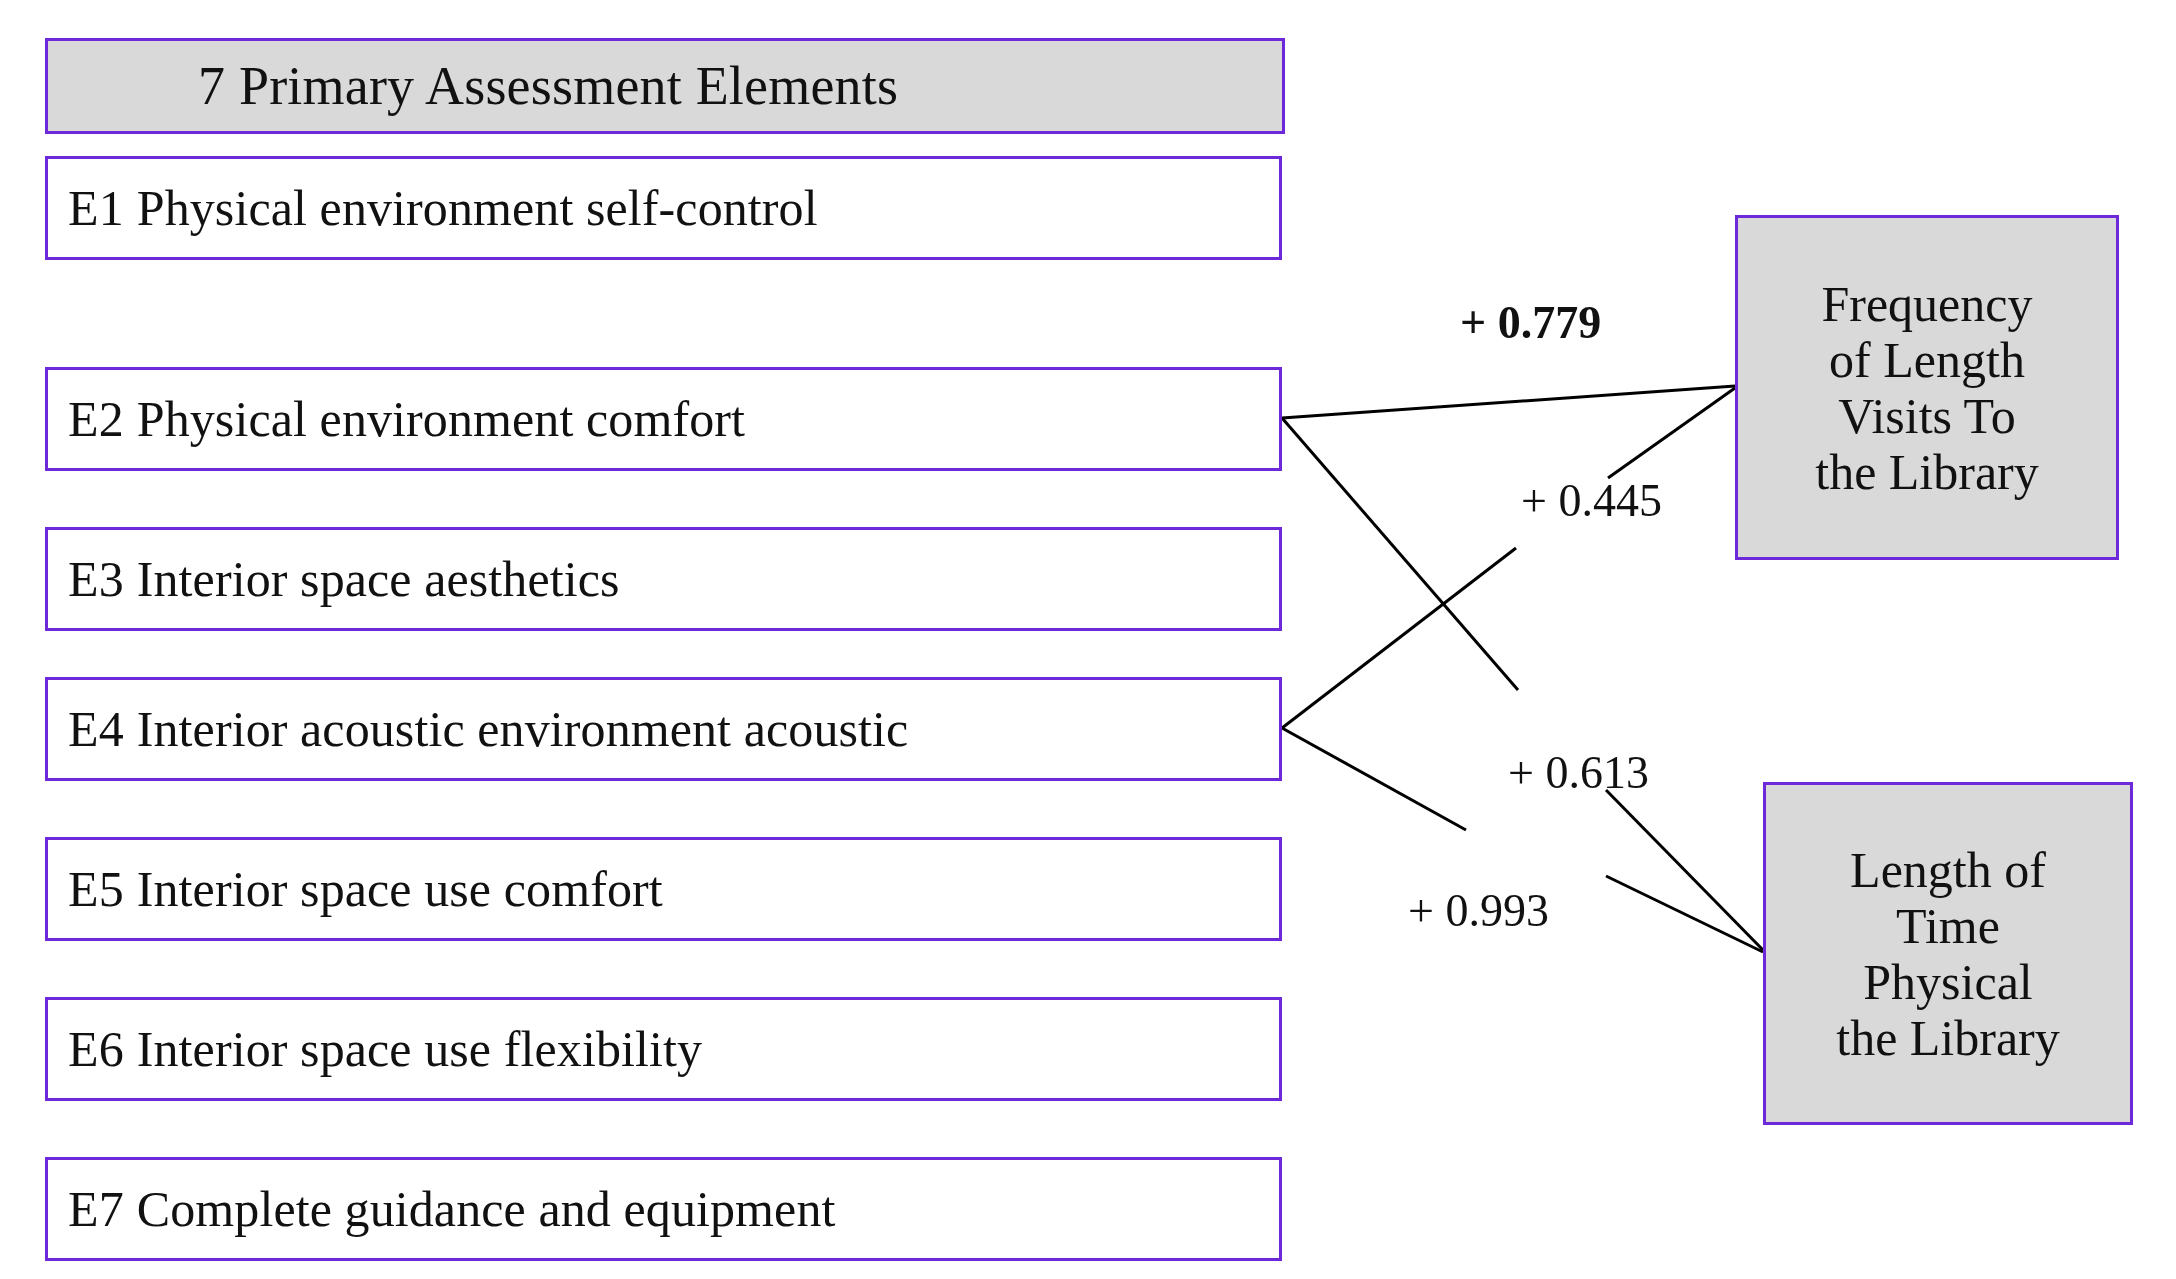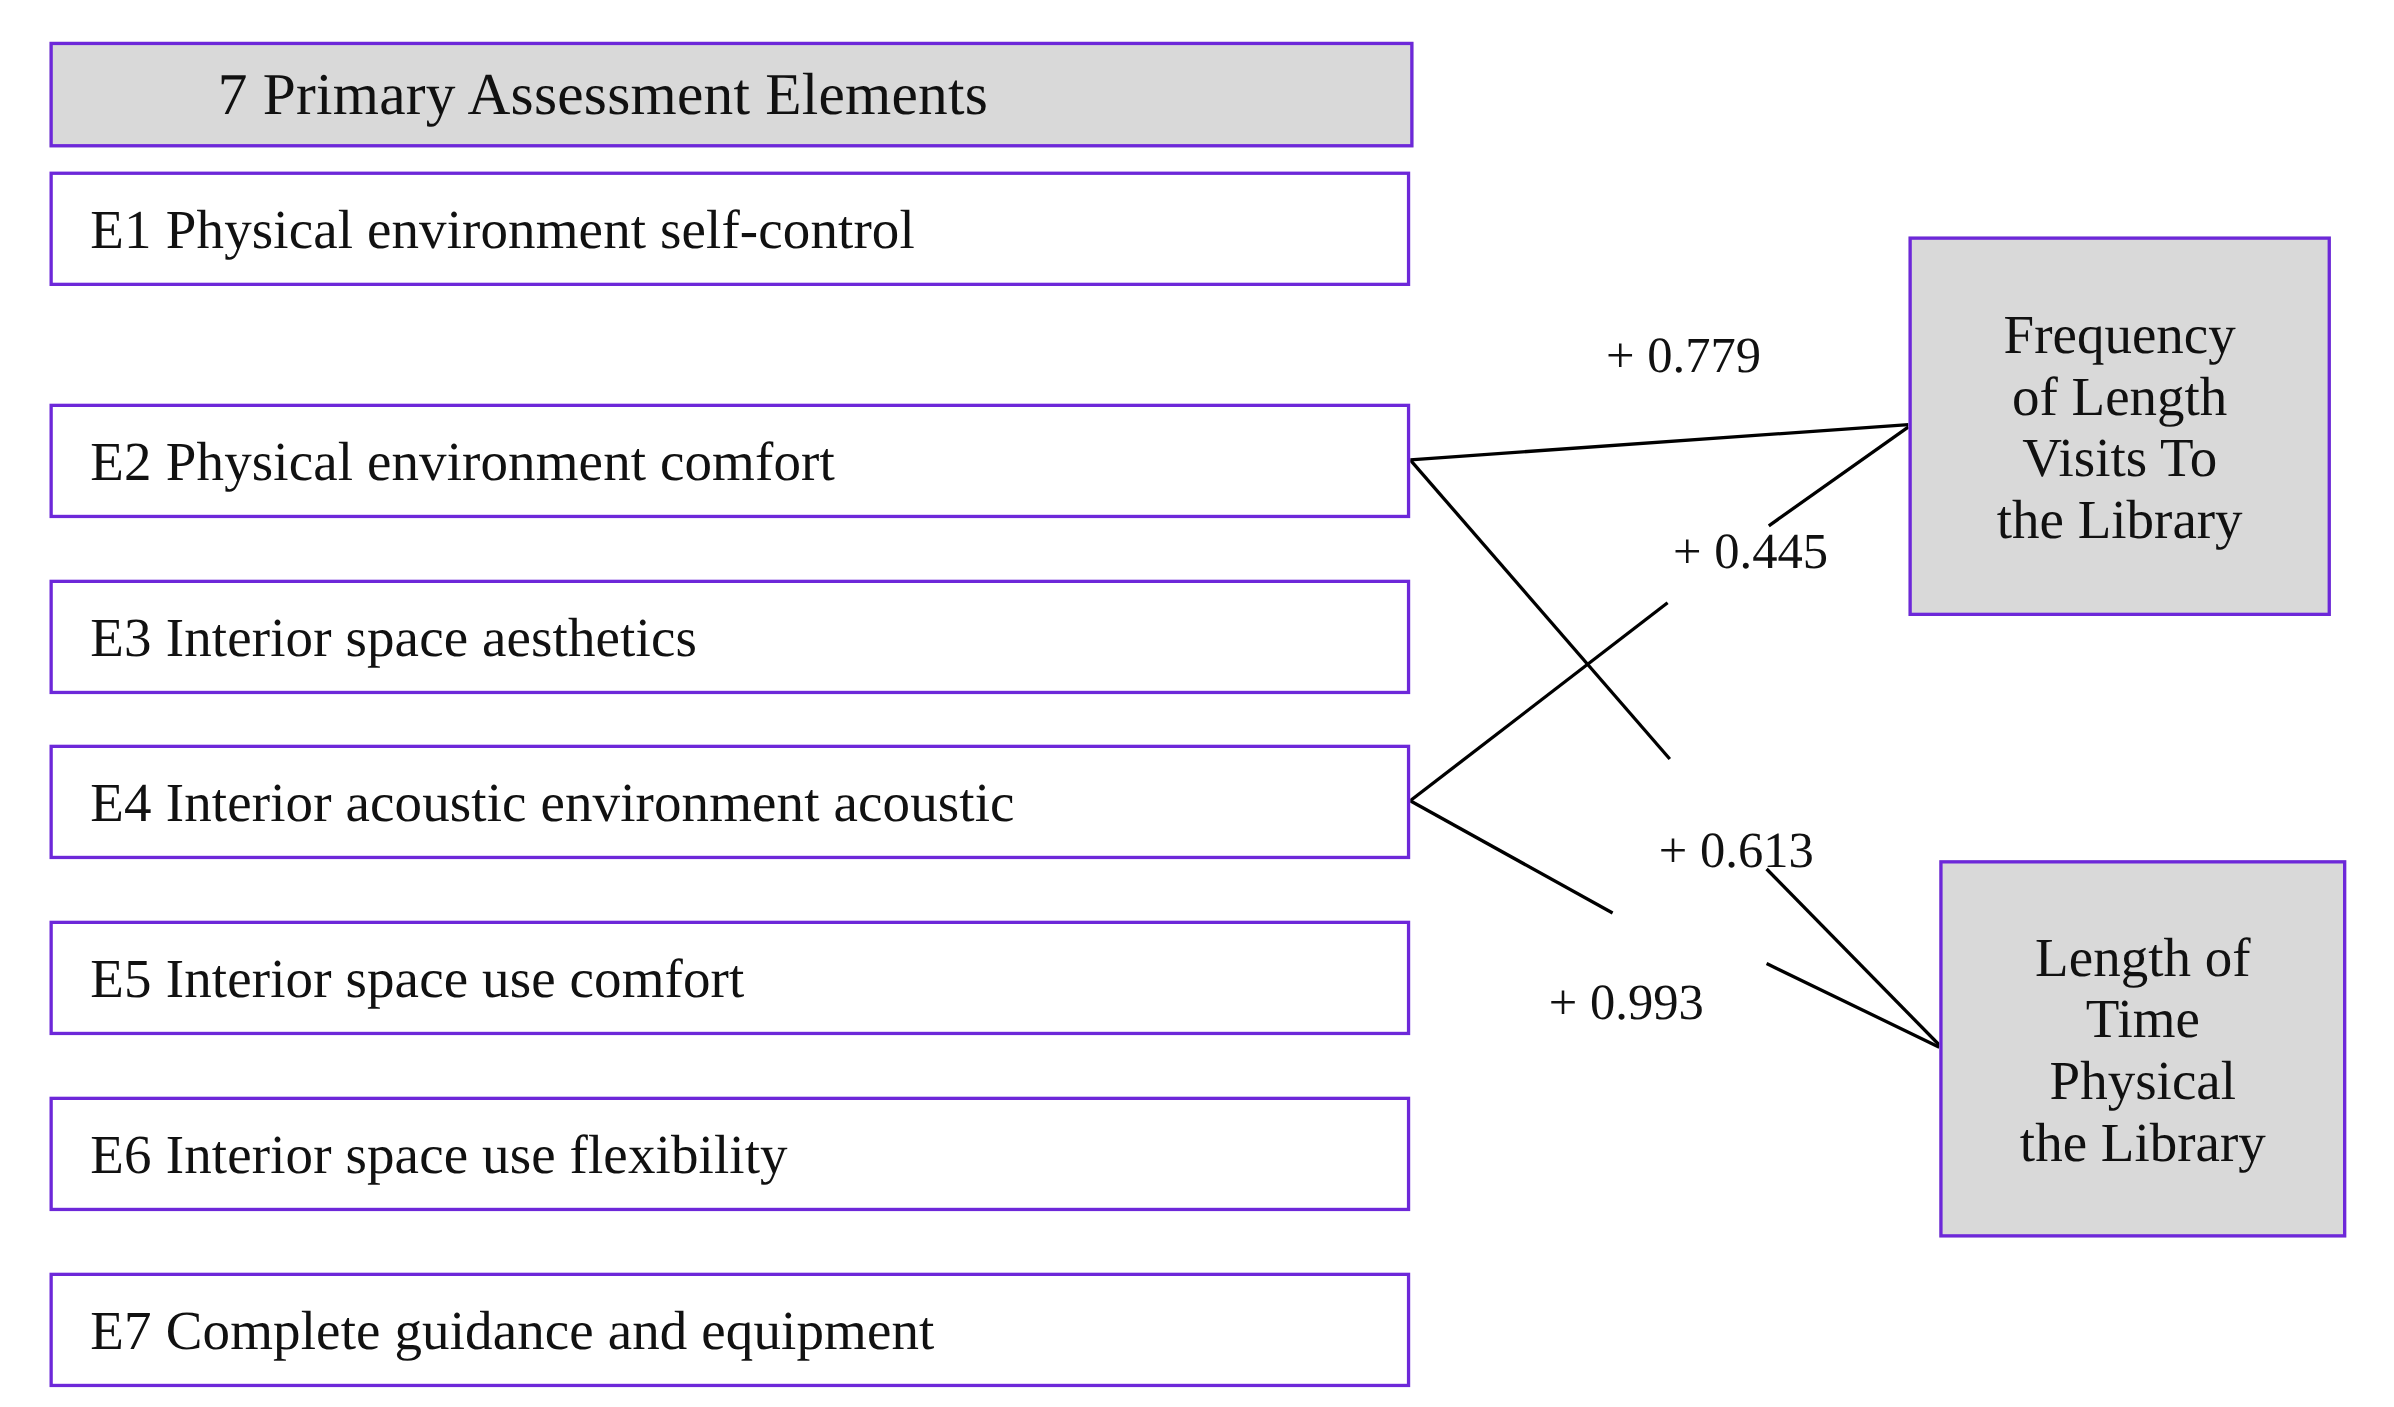--- a/index.html
+++ b/index.html
@@ -33,21 +33,21 @@
     white-space:nowrap;
   }
 
   
   .element-box{
     left:45px;width:1237px;height:104px;
     justify-content:flex-start;
   }
   .element-box .label{
     font-size:50px;line-height:1;color:#111;
-    padding-left:34px;white-space:nowrap;
+    padding-left:20px;white-space:nowrap;
     letter-spacing:.1px;
   }
   .element-box .label .code{margin-right:13px;}
 
   
   .outcome-box{
     flex-direction:column;justify-content:center;align-items:center;
     text-align:center;
     padding:6px 10px;
   }
@@ -56,21 +56,21 @@
   }
   #outcome-frequency{left:1735px;top:215px;width:384px;height:345px;}
   #outcome-length{left:1763px;top:782px;width:370px;height:343px;}
 
   
   .edge-label{
     position:absolute;
     font-size:46px;line-height:1;color:#111;
     white-space:nowrap;
   }
-  #edge-label-0{left:1460px;top:300px;}
+  #edge-label-0{left:1460px;top:300px;font-weight:bold;}
   #edge-label-1{left:1521px;top:478px;}
   #edge-label-2{left:1508px;top:750px;}
   #edge-label-3{left:1408px;top:840px;margin-top:48px;}
 
   
   #connectors{
     position:absolute;left:0;top:0;width:2176px;height:1279px;
     pointer-events:none;
   }
 </style>

